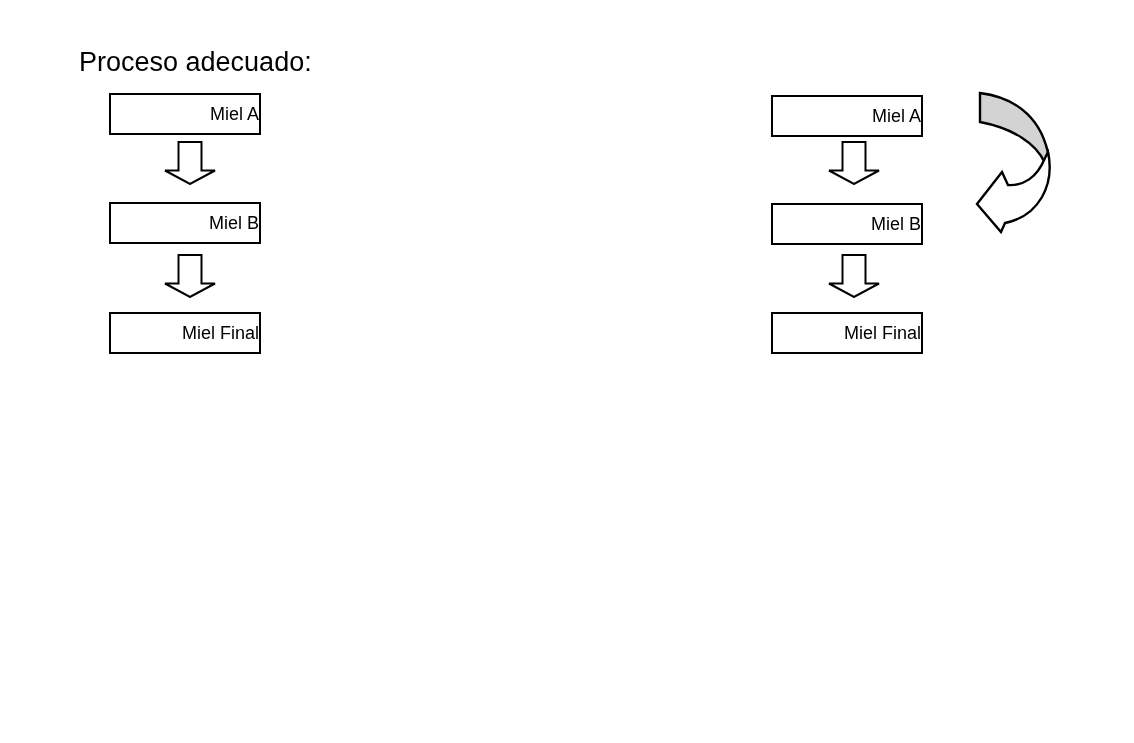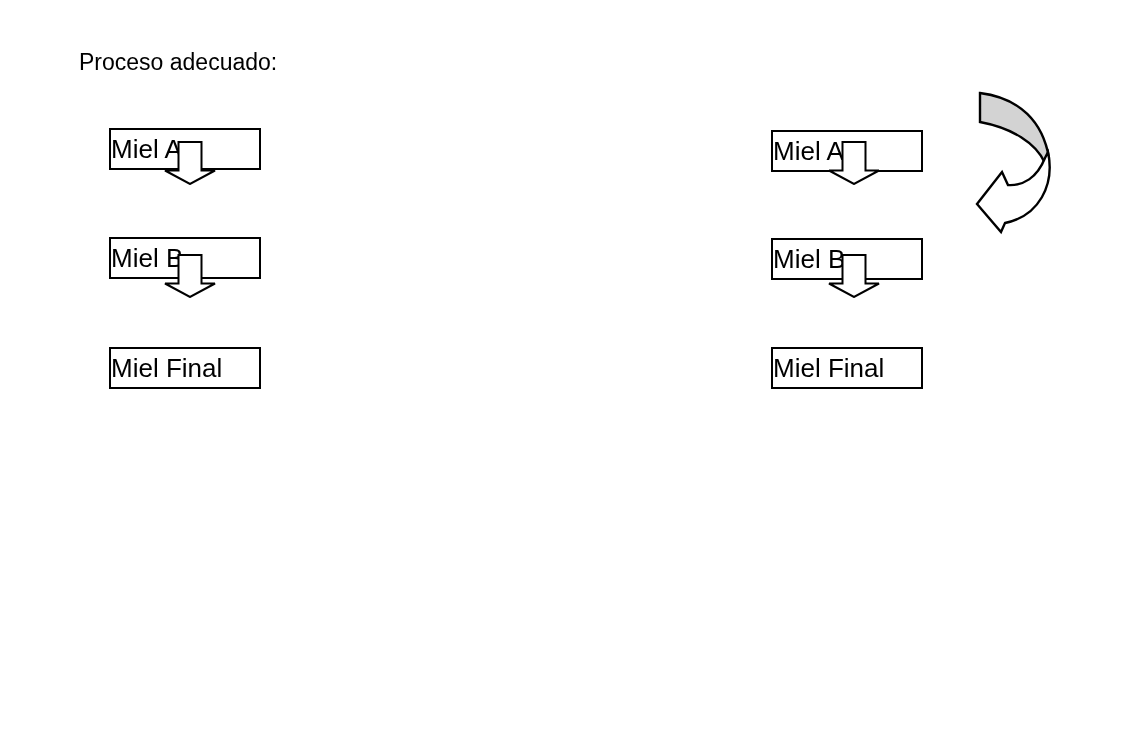--- a/index.html
+++ b/index.html
@@ -21,39 +21,38 @@
   }
   .canvas{
     position:relative;
     width:1134px;height:743px;
     background:var(--canvas-bg);
     overflow:hidden;
   }
   .flow-title{
     position:absolute;
     margin:0;
-    font-size:23px;
+    font-size:27px;
     font-weight:400;
     line-height:27px;
     white-space:nowrap;
     color:var(--text);
   }
   #left-title{left:79px;top:49px;}
   #right-title{left:745px;top:49px;}
   .step-box{
     position:absolute;
     width:152px;height:42px;
     box-sizing:border-box;
     background:var(--box-fill);
     border:2px solid var(--box-border);
-    display:flex;align-items:center;justify-content:flex-start;
-    font-size:26px;
+    display:flex;align-items:center;justify-content:flex-end;
+    font-size:18px;
     line-height:23px;
     white-space:nowrap;
-    margin-top:35px;
   }
   #l-b1{left:109px;top:93px;}
   #l-b2{left:109px;top:202px;}
   #l-b3{left:109px;top:312px;}
   #r-b1{left:771px;top:95px;}
   #r-b2{left:771px;top:203px;}
   #r-b3{left:771px;top:312px;}
   .down-arrow{
     position:absolute;
     width:52px;height:44px;

